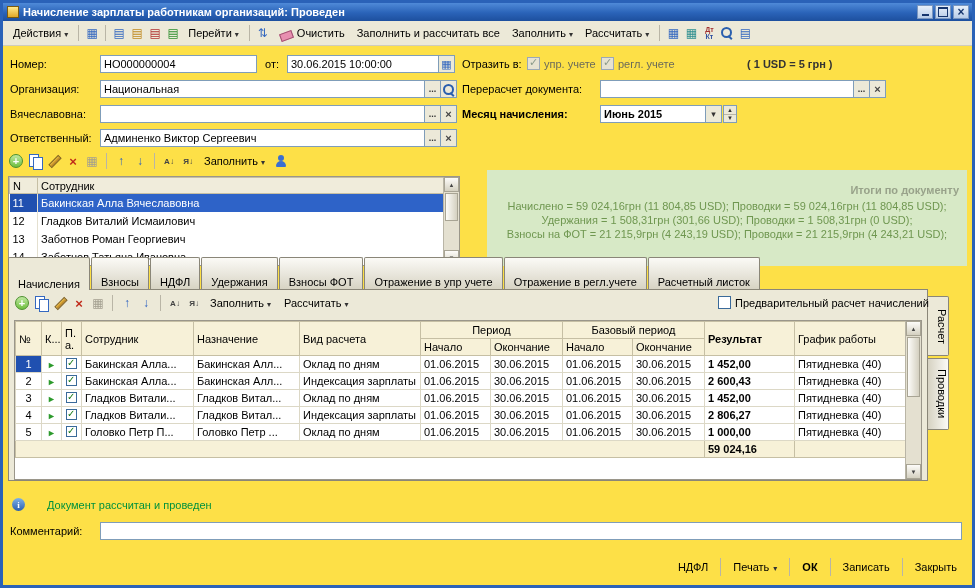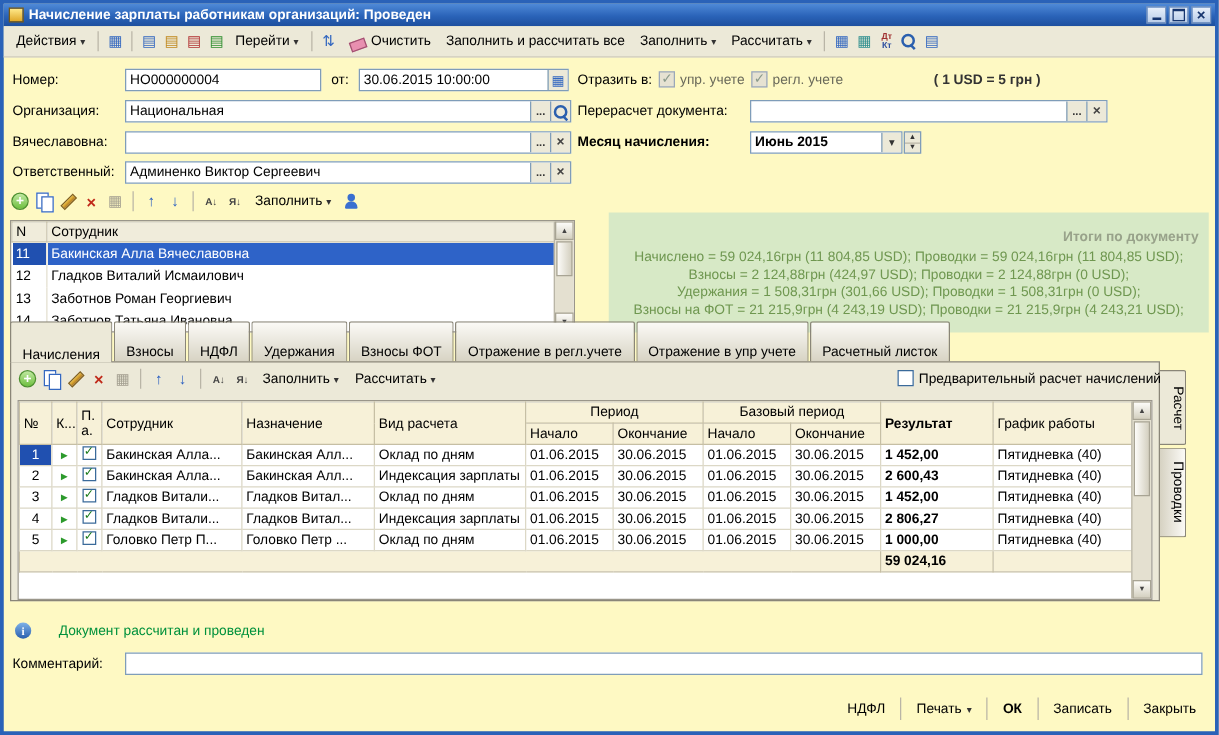--- a/index.html
+++ b/index.html
@@ -1,18 +1,18 @@
 <!DOCTYPE html>
 <html><head>
 <meta charset="utf-8">
 <style>
   *{box-sizing:border-box;margin:0;padding:0}
   html,body{width:975px;height:588px}
   body{font-family:"Liberation Sans","DejaVu Sans",sans-serif;font-size:11px;color:#000;background:#ece9d8}
-  #window{position:relative;width:975px;height:588px;background:#fef9c3;box-shadow:inset 0 0 0 3px #2a62b8;overflow:hidden}
+  #window{position:relative;width:975px;height:588px;background:#fde047;box-shadow:inset 0 0 0 3px #2a62b8;overflow:hidden}
 
   
   .titlebar{position:absolute;left:3px;top:3px;right:3px;height:18px;display:flex;align-items:center;padding:0 3px;
     background:linear-gradient(180deg,#4f8ad8 0%,#2a63b8 55%,#1d4f9e 100%);color:#fff;font-weight:bold}
   .title-icon{width:12px;height:12px;margin:0 4px 0 1px;background:linear-gradient(#ffe98a,#e0a828);border:1px solid #7a5a10;flex:none}
   .title-text{flex:1;white-space:nowrap;overflow:hidden}
   .win-btn{width:16px;height:14px;margin-left:2px;flex:none;background:linear-gradient(#e8f0fa,#b8cce8);border:1px solid #7a96c0;
     display:flex;align-items:center;justify-content:center;color:#16356e;font-size:9px;cursor:default}
   .wb-min::before{content:"";width:7px;height:2px;background:#16356e;margin-top:6px}
   .wb-max::before{content:"";width:8px;height:7px;border:1px solid #16356e;border-top-width:2px}
@@ -288,33 +288,32 @@
       <span class="sb-btn sb-up"></span>
       <span class="sb-thumb"></span>
       <span class="sb-track"></span>
       <span class="sb-btn sb-dnn"></span>
     </div>
   </div>
 
   <div class="totals">
     <div class="t-title">Итоги по документу</div>
     <div class="t-line">Начислено = 59 024,16грн (11 804,85 USD);   Проводки = 59 024,16грн (11 804,85 USD);</div>
-    <div class="t-line">Взносы = 2 124,88грн (424,97 USD);   Проводки = 2 124,88грн (0 USD);</div>
     <div class="t-line">Удержания = 1 508,31грн (301,66 USD);   Проводки = 1 508,31грн (0 USD);</div>
     <div class="t-line">Взносы на ФОТ = 21 215,9грн (4 243,19 USD);   Проводки = 21 215,9грн (4 243,21 USD);</div>
   </div>
 
   <div class="tabs">
     <span class="tab active">Начисления</span>
     <span class="tab">Взносы</span>
     <span class="tab">НДФЛ</span>
     <span class="tab">Удержания</span>
     <span class="tab">Взносы ФОТ</span>
+    <span class="tab">Отражение в упр учете</span>
     <span class="tab">Отражение в регл.учете</span>
-    <span class="tab">Отражение в упр учете</span>
     <span class="tab">Расчетный листок</span>
   </div>
 
   <div class="tabpanel"></div>
 
   <div class="vtab active" style="left:928px;top:296px;height:60px"><span>Расчет</span></div>
   <div class="vtab" style="left:928px;top:358px;height:72px"><span>Проводки</span></div>
 
   <div class="gtoolbar">
     <span class="ico16">

